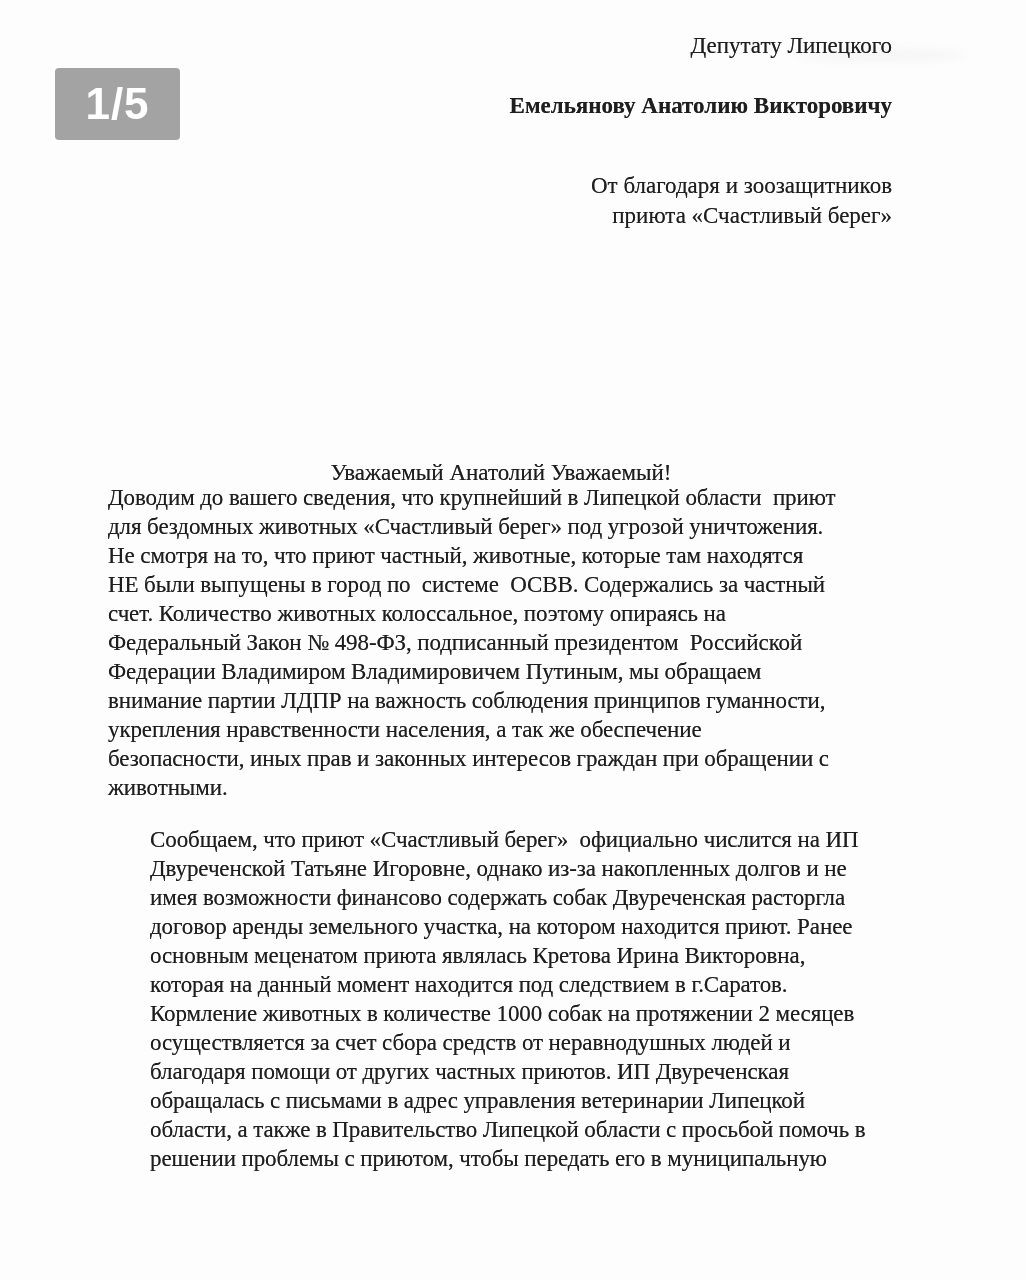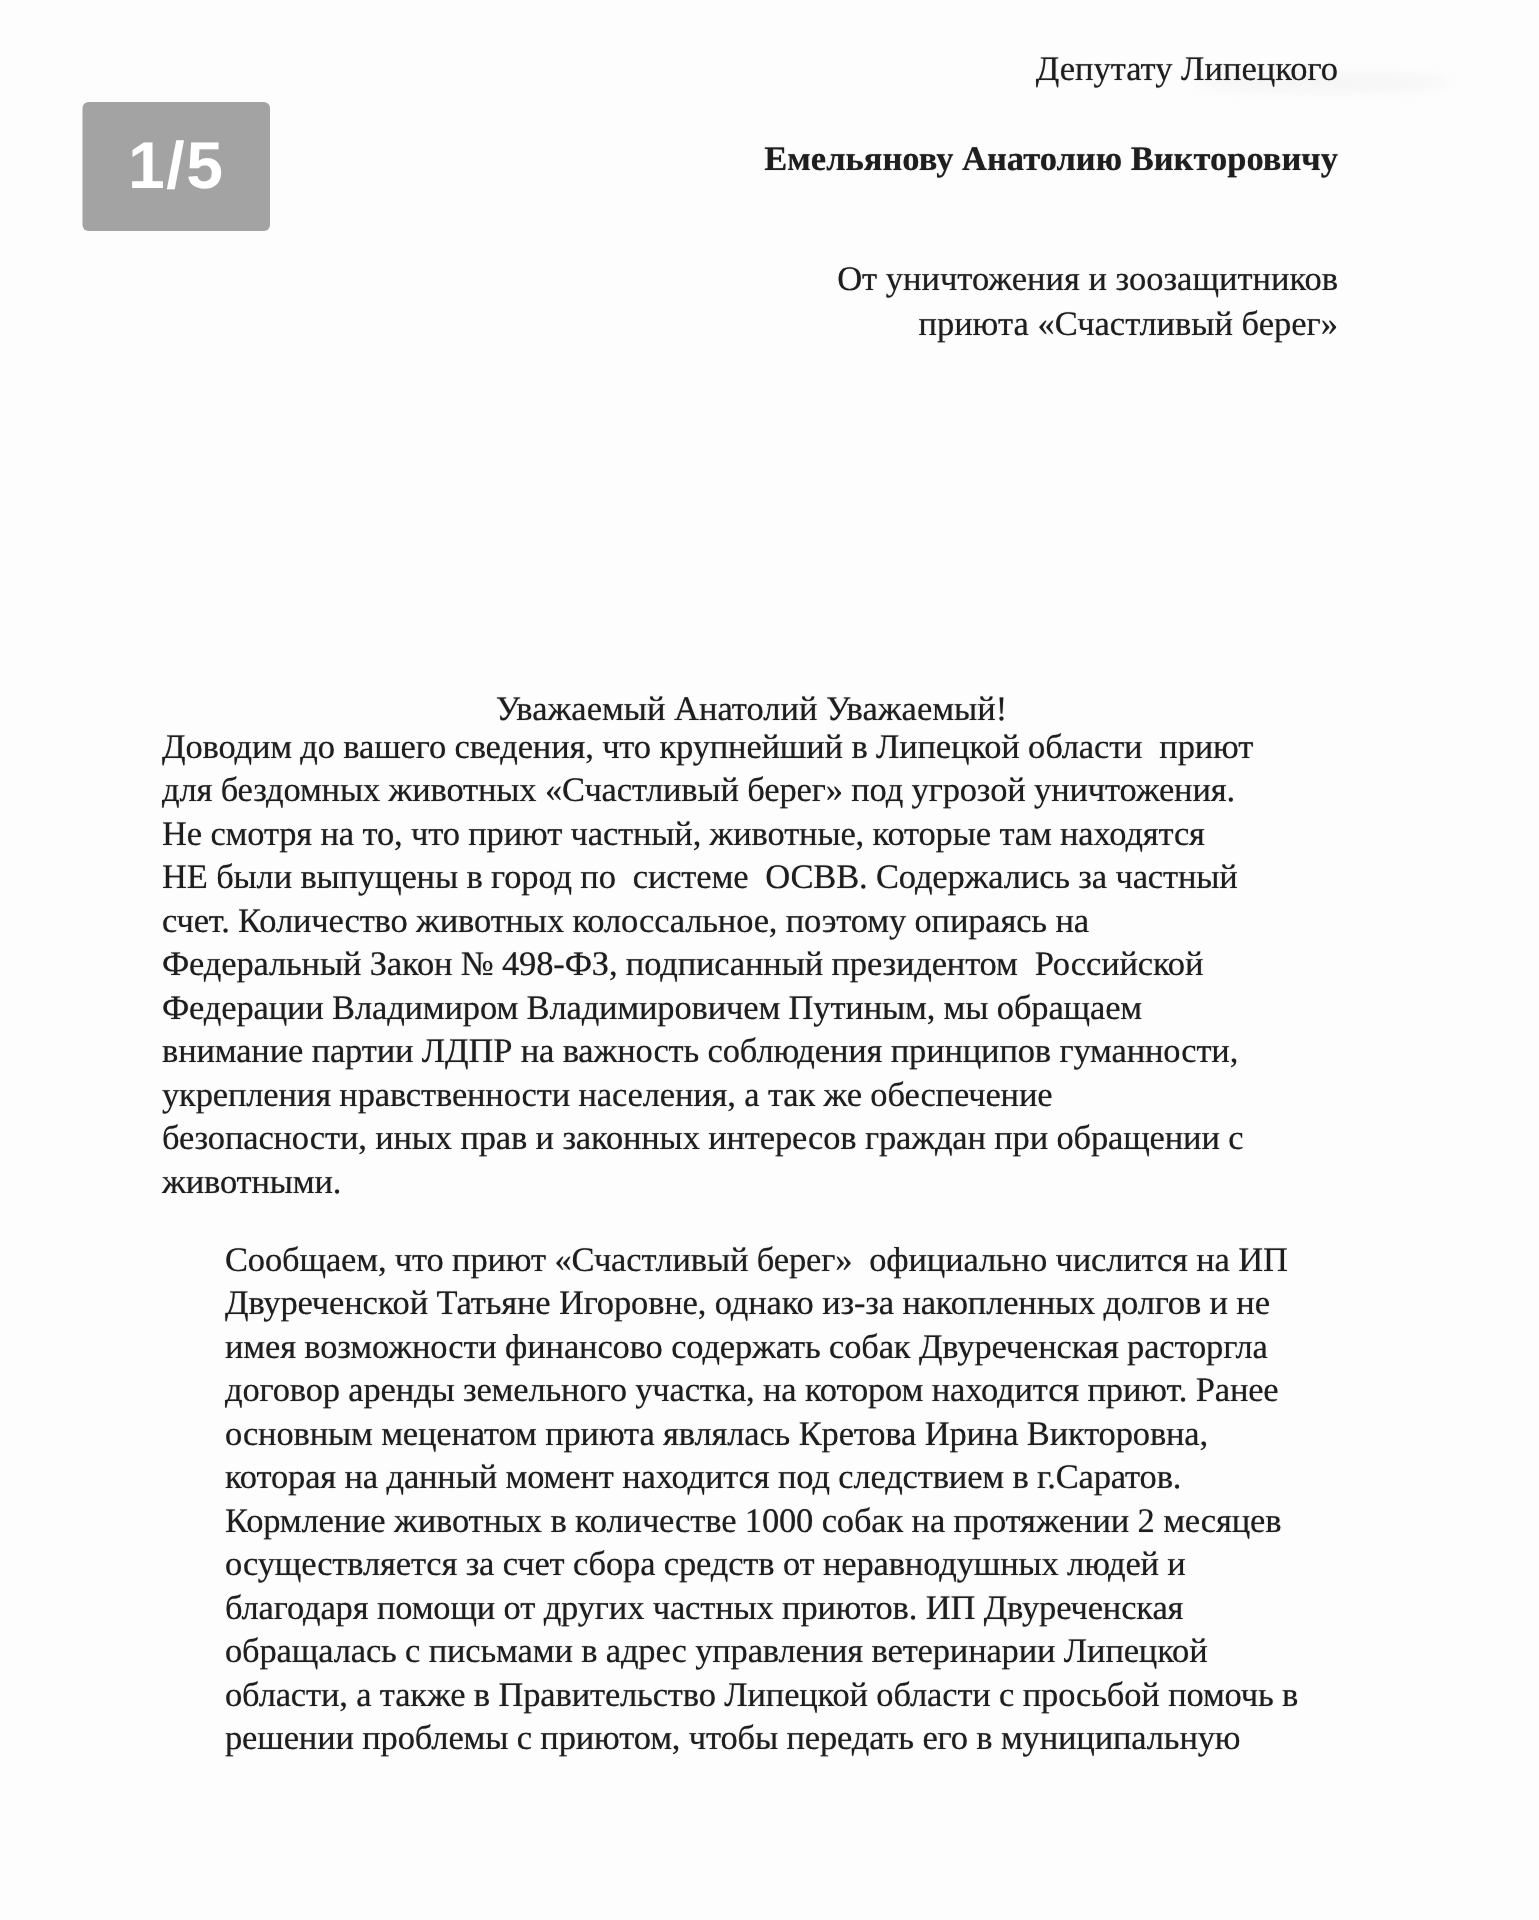--- a/index.html
+++ b/index.html
@@ -40,21 +40,21 @@
     border-radius: 50%;
     opacity: 0.10;
     filter: blur(4px);
   }
   
   .badge {
     position: absolute;
     left: 55px;
     top: 68px;
     width: 125px;
-    height: 86px;
+    height: 72px;
     background: var(--badge-bg);
     border-radius: 4px;
     display: flex;
     align-items: center;
     justify-content: center;
     font-family: "Liberation Sans", "DejaVu Sans", sans-serif;
     font-weight: bold;
     font-size: 44px;
     color: var(--badge-text);
     letter-spacing: 1px;
@@ -101,21 +101,21 @@
 
 <div class="screen">
 
   <div class="scan">
 
     <div class="smudge"></div>
 
     <div class="recipient scan-text">
       <div>Депутату Липецкого</div>
       <div class="addressee">Емельянову Анатолию Викторовичу</div>
-      <div class="from-first">От уничтожения и зоозащитников</div>
+      <div class="from-first">От благодаря и зоозащитников</div>
       <div>приюта «Счастливый берег»</div>
     </div>
 
     <div class="salutation scan-text">Уважаемый Анатолий Уважаемый!</div>
 
     <div class="body-text scan-text">
       <p class="para">Доводим до вашего сведения, что крупнейший в Липецкой области  приют
 для бездомных животных «Счастливый берег» под угрозой уничтожения.
 Не смотря на то, что приют частный, животные, которые там находятся
 НЕ были выпущены в город по  системе  ОСВВ. Содержались за частный

